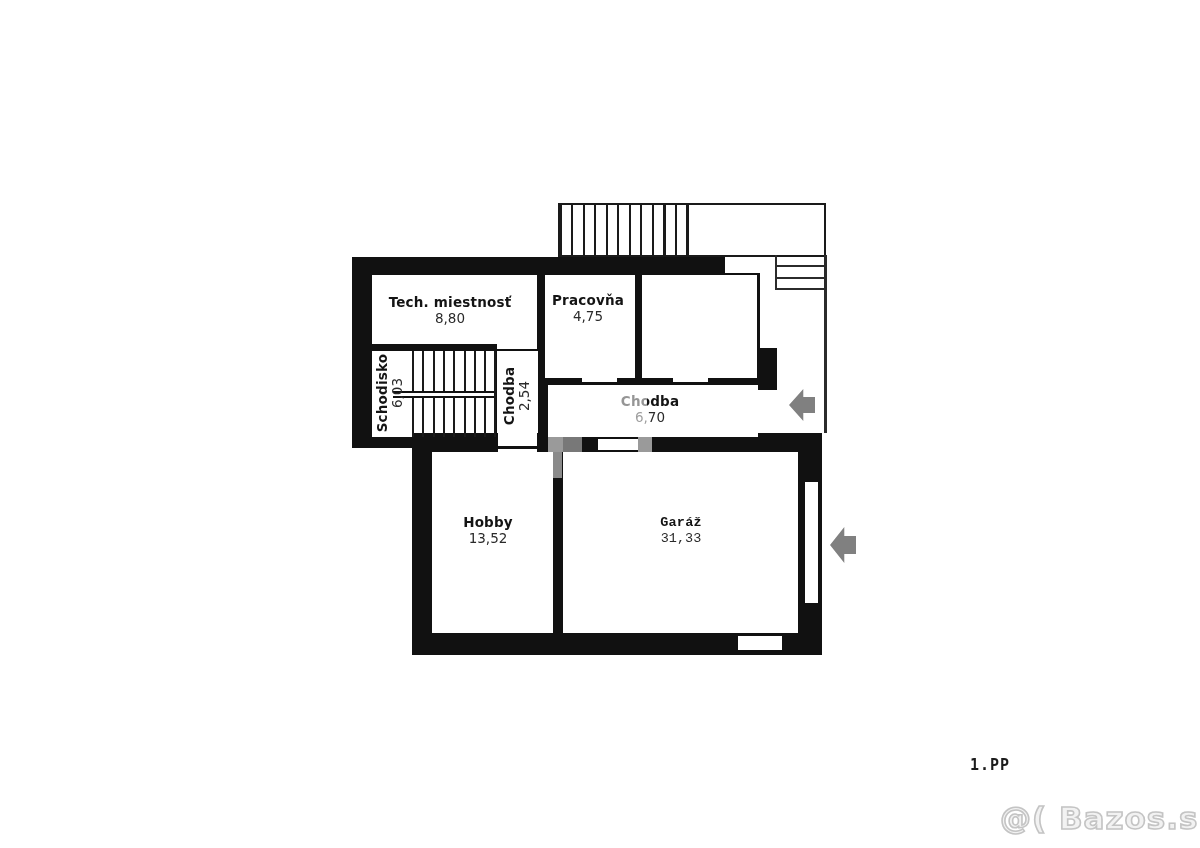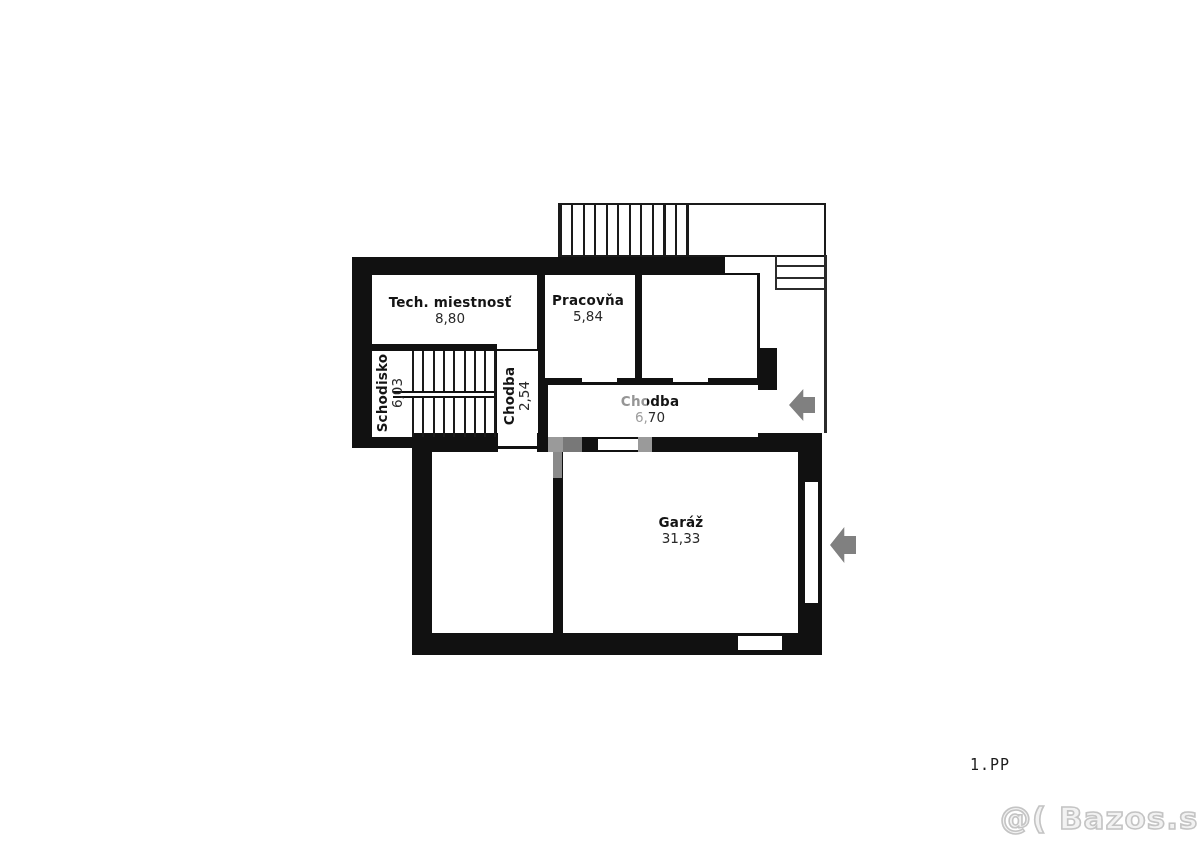--- a/index.html
+++ b/index.html
@@ -21,21 +21,21 @@
   .label{text-align:center;color:#141414;font-size:13.5px;line-height:15.5px;}
   .label .nm{display:block;font-weight:bold;letter-spacing:.2px;}
   .label .ar{display:block;color:#2a2a2a;}
   .rlabel{display:flex;flex-direction:column;justify-content:center;transform:rotate(-90deg);}
   
   .arrow-left{background:#808080;
       clip-path:polygon(0 50%,55% 0,55% 25%,100% 25%,100% 75%,55% 75%,55% 100%);}
   .fade{background:rgba(255,255,255,0.55);}
   .gray1{background:#9a9a9a;} .gray2{background:#787878;} .gray3{background:#8a8a8a;}
   #floor-label{font-family:"DejaVu Sans Mono","Liberation Mono",monospace;
-      font-size:15px;color:#1c1c1c;letter-spacing:1px;}
+      font-size:15px;color:#1c1c1c;letter-spacing:1px;font-weight:bold;}
   #bazos{font-size:31px;font-weight:bold;color:#f2f2f2;
       -webkit-text-stroke:1.6px #c4c4c4;text-shadow:0 0 1px #cccccc;letter-spacing:1px;white-space:nowrap;}
 </style>
 </head>
 <body>
 
 <div id="canvas">
 
   <div class="abs ext-stairs" style="left:558px;top:203px;width:268px;height:54px;">
     <div class="ext-treads"></div>
@@ -82,35 +82,39 @@
 
   <div class="abs arrow-left" style="left:789px;top:389px;width:26px;height:32px;"></div>
   <div class="abs arrow-left" style="left:830px;top:527px;width:26px;height:36px;"></div>
 
   <div class="abs label" style="left:360px;top:295px;width:180px;">
     <span class="nm">Tech. miestnosť</span>
     <span class="ar">8,80</span>
   </div>
   <div class="abs label" style="left:498px;top:293px;width:180px;">
     <span class="nm">Pracovňa</span>
-    <span class="ar">5,84</span>
+    <span class="ar">4,75</span>
   </div>
   <div class="abs label rlabel" style="left:345px;top:376px;width:90px;height:34px;">
     <span class="nm">Schodisko</span>
     <span class="ar">6,03</span>
   </div>
   <div class="abs label rlabel" style="left:475px;top:379px;width:84px;height:34px;">
     <span class="nm">Chodba</span>
     <span class="ar">2,54</span>
   </div>
   <div class="abs label" style="left:560px;top:394px;width:180px;">
     <span class="nm">Chodba</span>
     <span class="ar">6,70</span>
   </div>
-  <div class="abs label" style="left:591px;top:515px;width:180px;">
+  <div class="abs label" style="left:398px;top:515px;width:180px;">
+    <span class="nm">Hobby</span>
+    <span class="ar">13,52</span>
+  </div>
+  <div class="abs label" style="left:591px;top:515px;width:180px;font-family:Liberation Mono, monospace;">
     <span class="nm">Garáž</span>
     <span class="ar">31,33</span>
   </div>
 
   <div class="abs fade" style="left:595px;top:391px;width:52px;height:36px;"></div>
 
   <div id="floor-label" class="abs" style="left:970px;top:756px;">1.PP</div>
 
   <div id="bazos" class="abs" style="left:1000px;top:800px;">@( Bazos.sk</div>
 

